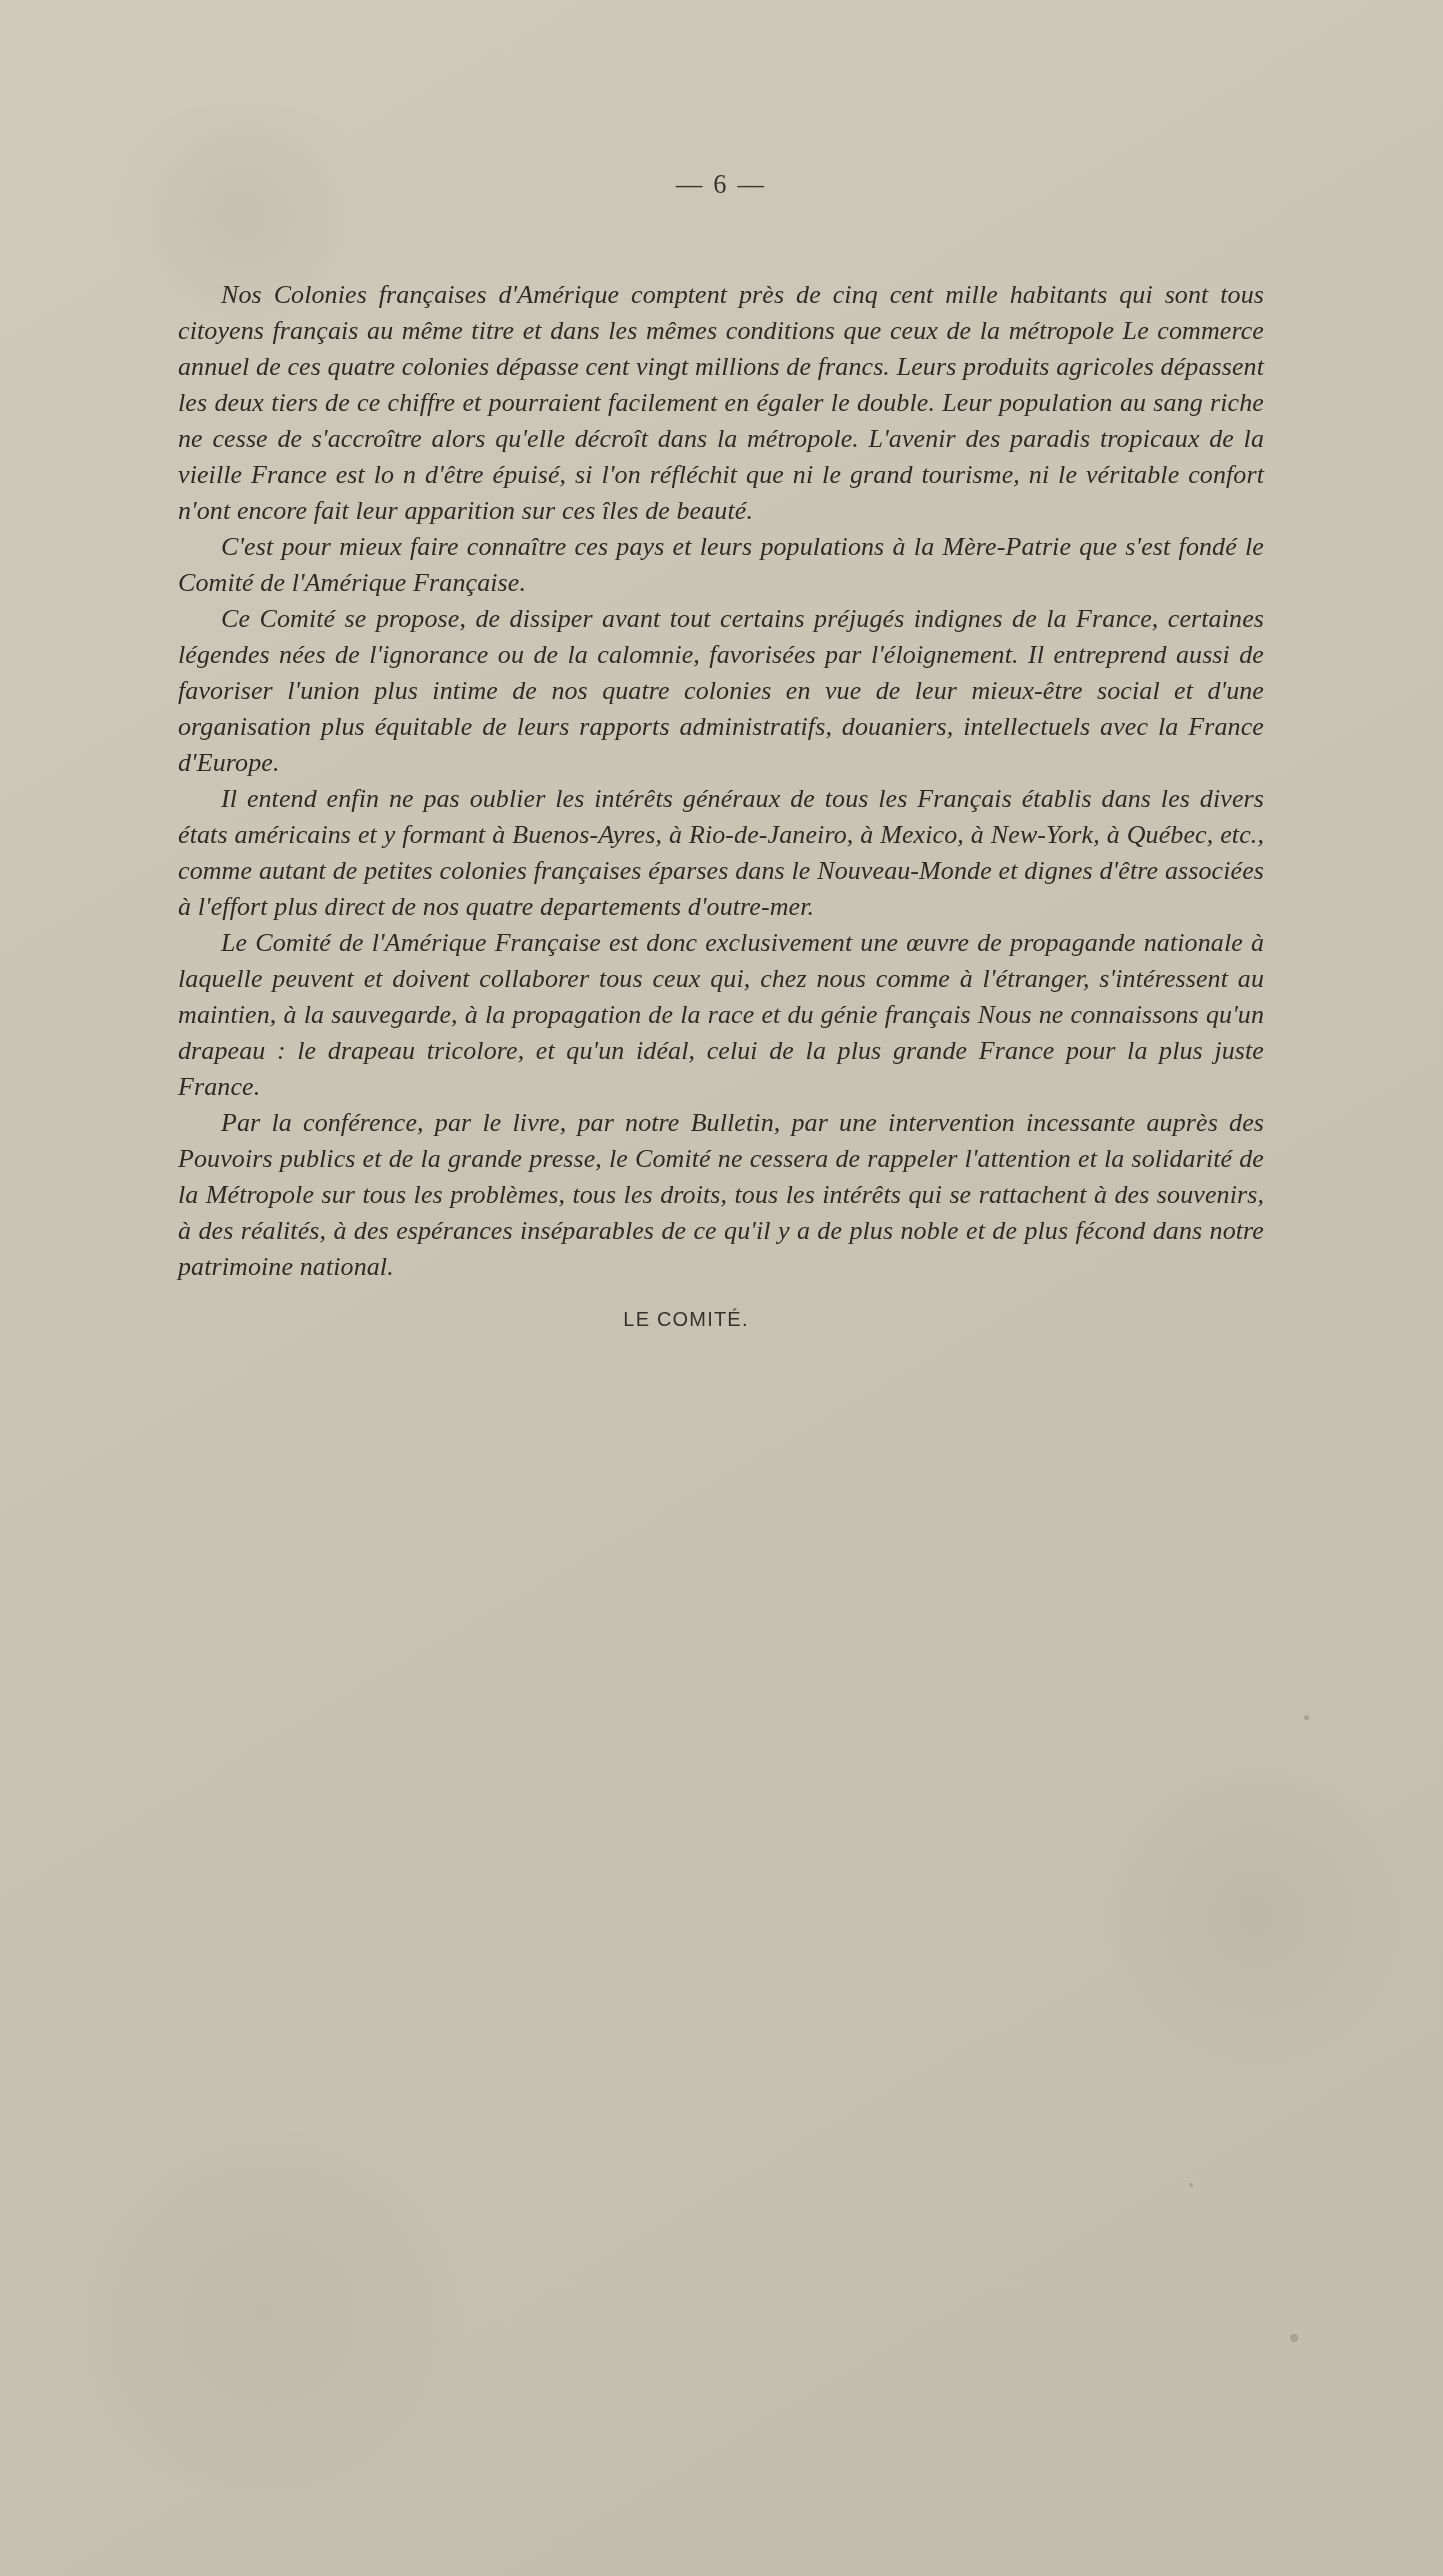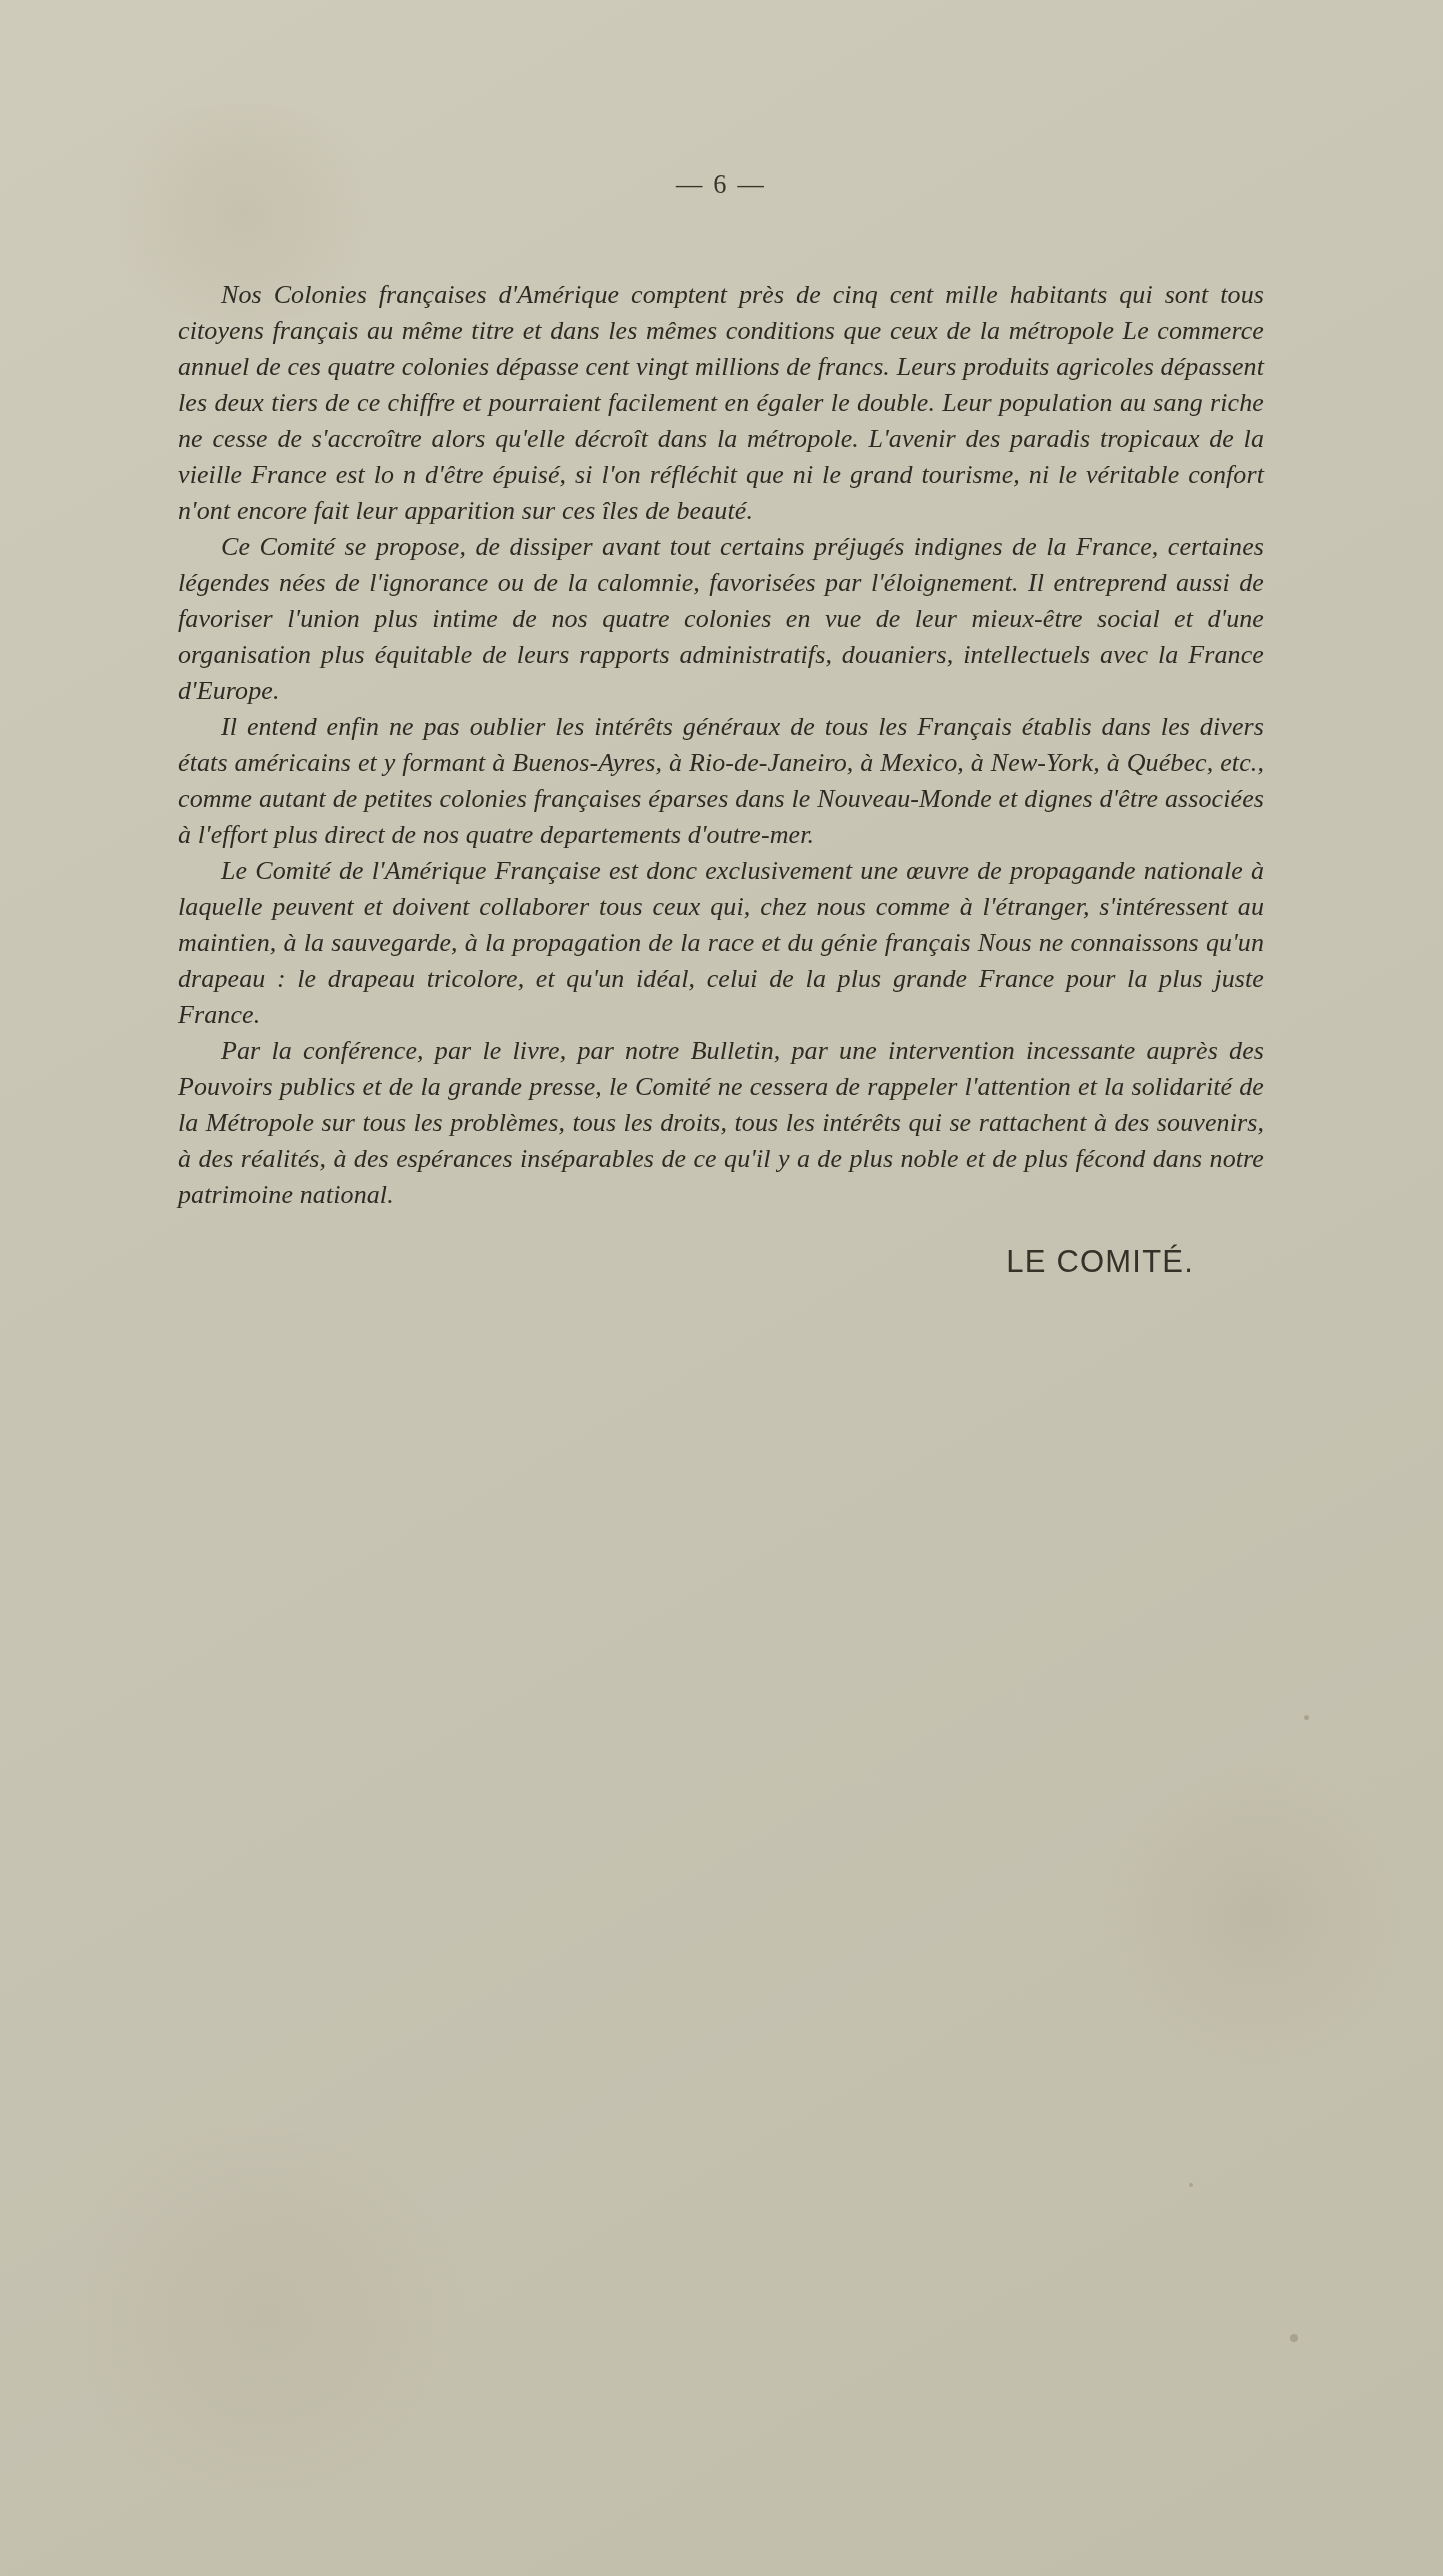--- a/index.html
+++ b/index.html
@@ -47,25 +47,25 @@
     font-size: 26px;
     line-height: 36px;
     color: #2e2b24;
     text-align: justify;
     text-justify: inter-word;
     letter-spacing: 0.1px;
   }
   p.indent { text-indent: 43px; }
   p.noindent { text-indent: 0; }
   .signature {
-    margin-top: 31px;
-    text-align: right;
+    margin-top: 23px;
+    text-align: center;
     padding-right: 70px;
     font-style: normal;
-    font-size: 31px;
+    font-size: 20px;
     letter-spacing: 1.2px;
     color: #35322a;
     font-family: "Liberation Sans", sans-serif;
   }
   .speck {
     position: absolute;
     background: #8d8673;
     border-radius: 50%;
     opacity: .5;
   }
@@ -80,20 +80,21 @@
   <div class="blotch" style="left:44px;top:2128px;width:440px;height:367px;background:radial-gradient(circle,rgba(155,149,128,.14),rgba(155,149,128,0) 70%);"></div>
   <div class="speck" style="left:1304px;top:1715px;width:5.1px;height:5.1px;"></div>
   <div class="speck" style="left:1290px;top:2334px;width:8px;height:8px;"></div>
   <div class="speck" style="left:1189px;top:2183px;width:4.4px;height:4.4px;"></div>
 
   <div class="content">
 
     <div class="folio">— 6 —</div>
 
     <p class="indent">Nos Colonies françaises d'Amérique comptent près de cinq cent mille habitants qui sont tous citoyens français au même titre et dans les mêmes conditions que ceux de la métropole Le commerce annuel de ces quatre colonies dépasse cent vingt millions de francs. Leurs produits agricoles dépassent les deux tiers de ce chiffre et pourraient facilement en égaler le double. Leur population au sang riche ne cesse de s'accroître alors qu'elle décroît dans la métropole. L'avenir des paradis tropicaux de la vieille France est lo n d'être épuisé, si l'on réfléchit que ni le grand tourisme, ni le véritable confort n'ont encore fait leur apparition sur ces îles de beauté.</p>
+    <p class="indent">C'est pour mieux faire connaître ces pays et leurs populations à la Mère-Patrie que s'est fondé le Comité de l'Amérique Française.</p>
     <p class="indent">Ce Comité se propose, de dissiper avant tout certains préjugés indignes de la France, certaines légendes nées de l'ignorance ou de la calomnie, favorisées par l'éloignement. Il entreprend aussi de favoriser l'union plus intime de nos quatre colonies en vue de leur mieux-être social et d'une organisation plus équitable de leurs rapports administratifs, douaniers, intellectuels avec la France d'Europe.</p>
     <p class="indent">Il entend enfin ne pas oublier les intérêts généraux de tous les Français établis dans les divers états américains et y formant à Buenos-Ayres, à Rio-de-Janeiro, à Mexico, à New-York, à Québec, etc., comme autant de petites colonies françaises éparses dans le Nouveau-Monde et dignes d'être associées à l'effort plus direct de nos quatre departements d'outre-mer.</p>
     <p class="indent">Le Comité de l'Amérique Française est donc exclusivement une œuvre de propagande nationale à laquelle peuvent et doivent collaborer tous ceux qui, chez nous comme à l'étranger, s'intéressent au maintien, à la sauvegarde, à la propagation de la race et du génie français Nous ne connaissons qu'un drapeau : le drapeau tricolore, et qu'un idéal, celui de la plus grande France pour la plus juste France.</p>
     <p class="indent">Par la conférence, par le livre, par notre Bulletin, par une intervention incessante auprès des Pouvoirs publics et de la grande presse, le Comité ne cessera de rappeler l'attention et la solidarité de la Métropole sur tous les problèmes, tous les droits, tous les intérêts qui se rattachent à des souvenirs, à des réalités, à des espérances inséparables de ce qu'il y a de plus noble et de plus fécond dans notre patrimoine national.</p>
 
     <div class="signature">LE COMITÉ.</div>
 
   </div>
 </div>
 

